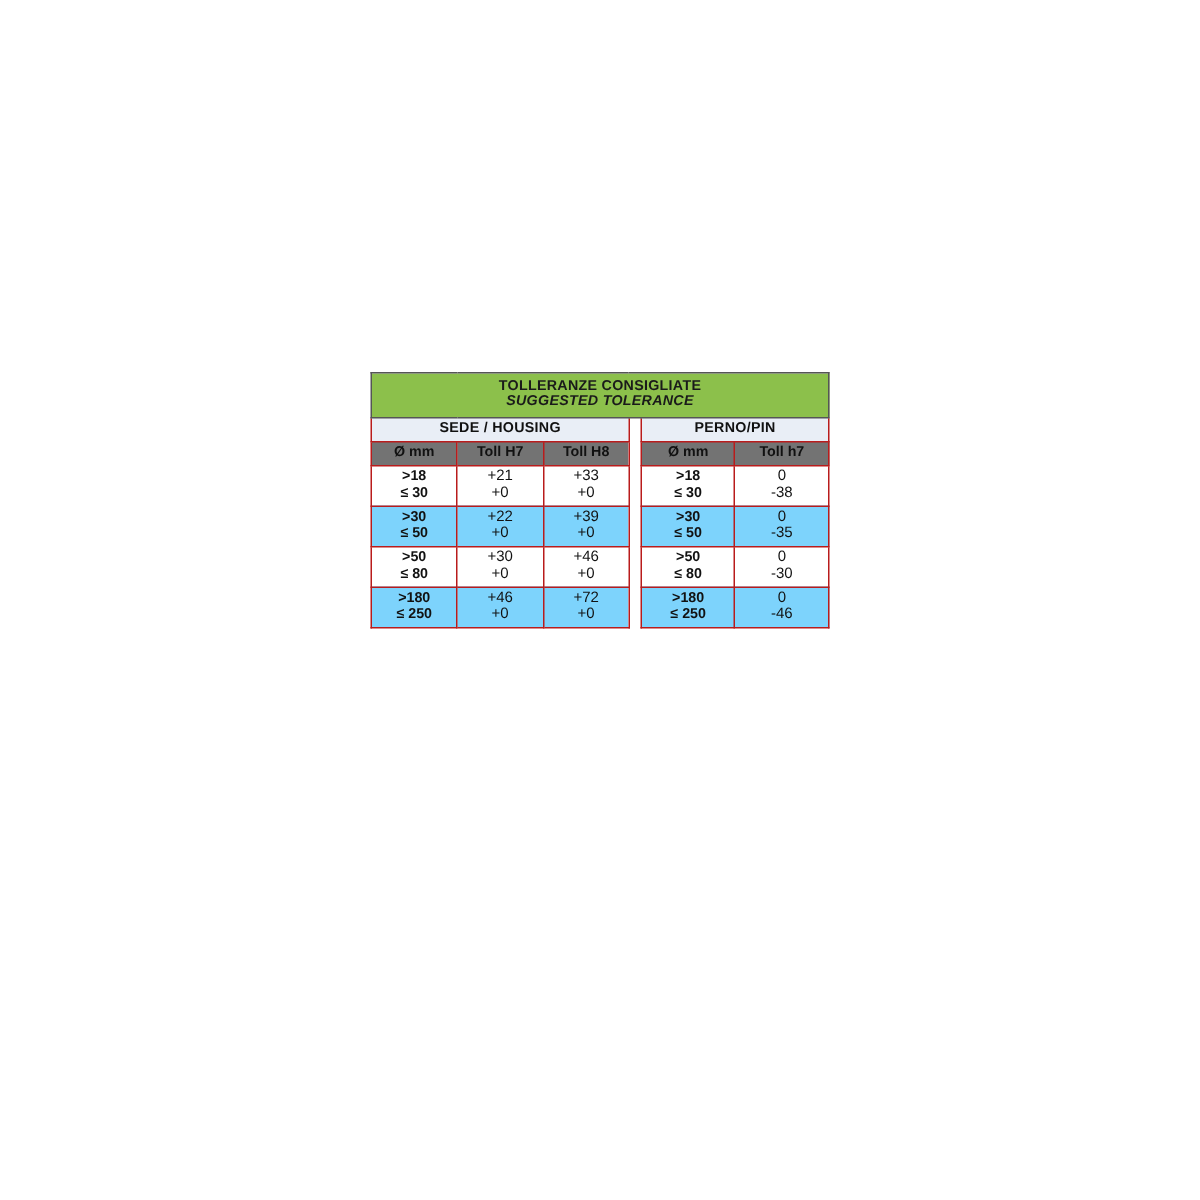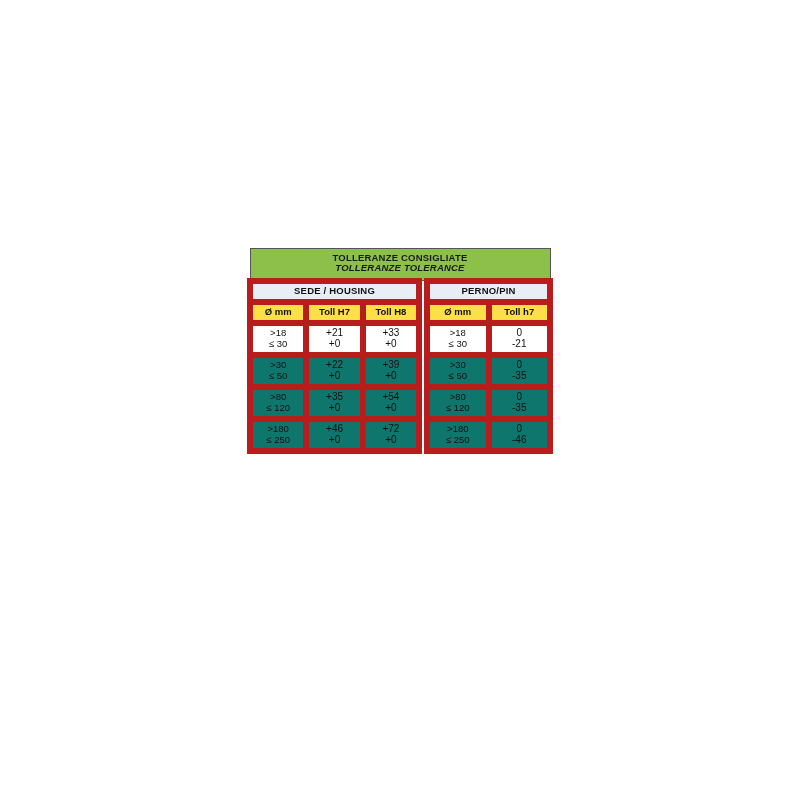--- a/index.html
+++ b/index.html
@@ -23,21 +23,21 @@
     width: 306px;
   }
   table.tol {
     border-collapse: collapse;
     table-layout: fixed;
     width: 306px;
     font-size: 9.5px;
     color: #111111;
   }
   table.tol td {
-    border: 6px solid #b91c1c;
+    border: 1px solid #b91c1c;
     padding: 0;
     text-align: center;
     vertical-align: middle;
     line-height: 1.05;
   }
   
   .title-cell {
     background: #8cc04b;
     border: 1px solid #555555 !important;
     padding: 4px 2px 5px 2px !important;
@@ -66,62 +66,62 @@
     height: 15px;
     letter-spacing: 0.2px;
   }
   .gap-cell {
     border: none !important;
     background: #ffffff;
     width: 8px;
   }
   
   .colhead {
-    background: #fde047;
+    background: #737373;
     font-weight: bold;
     font-size: 9.5px;
     height: 15px;
   }
   
   .dia {
     font-size: 9.5px;
     padding: 2px 0 3px 0;
     height: 26px;
   }
   .val {
     font-size: 10px;
     padding: 2px 0 3px 0;
     height: 26px;
   }
-  .band-tint { background: #0f766e; }
+  .band-tint { background: #7dd3fc; }
   .band-plain { background: #ffffff; }
   .l1, .l2 { display: block; }
   .l1 { margin-bottom: 1px; }
-  .nowrap { white-space: nowrap; }
+  .nowrap { white-space: nowrap; font-weight: bold; }
 </style>
 </head>
 <body>
 
 <div id="page">
   <div id="table-wrap">
     <table class="tol">
       <colgroup>
         <col style="width:56px">
         <col style="width:56px">
         <col style="width:56px">
         <col style="width:8px">
         <col style="width:61px">
         <col style="width:61px">
       </colgroup>
 
       <tbody>
           <tr>
         <td class="title-cell" colspan="6">
           <span class="title-line1">TOLLERANZE CONSIGLIATE</span>
-          <span class="title-line2">TOLLERANZE TOLERANCE</span>
+          <span class="title-line2">SUGGESTED TOLERANCE</span>
         </td>
       </tr>
 
       <tr>
         <td class="section-cell" colspan="3">SEDE / HOUSING</td>
         <td class="gap-cell"></td>
         <td class="section-cell" colspan="2">PERNO/PIN</td>
       </tr>
 
       <tr>
@@ -146,21 +146,21 @@
           <span class="l1">+33</span>
           <span class="l2">+0</span>
         </td>
         <td class="gap-cell"></td>
         <td class="dia band-plain">
           <span class="l1 nowrap">&gt;18</span>
           <span class="l2 nowrap">≤ 30</span>
         </td>
         <td class="val band-plain">
           <span class="l1">0</span>
-          <span class="l2">-21</span>
+          <span class="l2">-38</span>
         </td>
       </tr>
 
       <tr>
         <td class="dia band-tint">
           <span class="l1 nowrap">&gt;30</span>
           <span class="l2 nowrap">≤ 50</span>
         </td>
         <td class="val band-tint">
           <span class="l1">+22</span>
@@ -174,44 +174,44 @@
         <td class="dia band-tint">
           <span class="l1 nowrap">&gt;30</span>
           <span class="l2 nowrap">≤ 50</span>
         </td>
         <td class="val band-tint">
           <span class="l1">0</span>
           <span class="l2">-35</span>
         </td>
       </tr>
 
-
-      <tr>
-        <td class="dia band-tint">
-          <span class="l1 nowrap">&gt;80</span>
-          <span class="l2 nowrap">≤ 120</span>
-        </td>
-        <td class="val band-tint">
-          <span class="l1">+35</span>
-          <span class="l2">+0</span>
-        </td>
-        <td class="val band-tint">
-          <span class="l1">+54</span>
-          <span class="l2">+0</span>
-        </td>
-        <td class="gap-cell"></td>
-        <td class="dia band-tint">
-          <span class="l1 nowrap">&gt;80</span>
-          <span class="l2 nowrap">≤ 120</span>
-        </td>
-        <td class="val band-tint">
-          <span class="l1">0</span>
-          <span class="l2">-35</span>
-        </td>
-      </tr>
+      <tr>
+        <td class="dia band-plain">
+          <span class="l1 nowrap">&gt;50</span>
+          <span class="l2 nowrap">≤ 80</span>
+        </td>
+        <td class="val band-plain">
+          <span class="l1">+30</span>
+          <span class="l2">+0</span>
+        </td>
+        <td class="val band-plain">
+          <span class="l1">+46</span>
+          <span class="l2">+0</span>
+        </td>
+        <td class="gap-cell"></td>
+        <td class="dia band-plain">
+          <span class="l1 nowrap">&gt;50</span>
+          <span class="l2 nowrap">≤ 80</span>
+        </td>
+        <td class="val band-plain">
+          <span class="l1">0</span>
+          <span class="l2">-30</span>
+        </td>
+      </tr>
+
 
 
       <tr>
         <td class="dia band-tint">
           <span class="l1 nowrap">&gt;180</span>
           <span class="l2 nowrap">≤ 250</span>
         </td>
         <td class="val band-tint">
           <span class="l1">+46</span>
           <span class="l2">+0</span>

